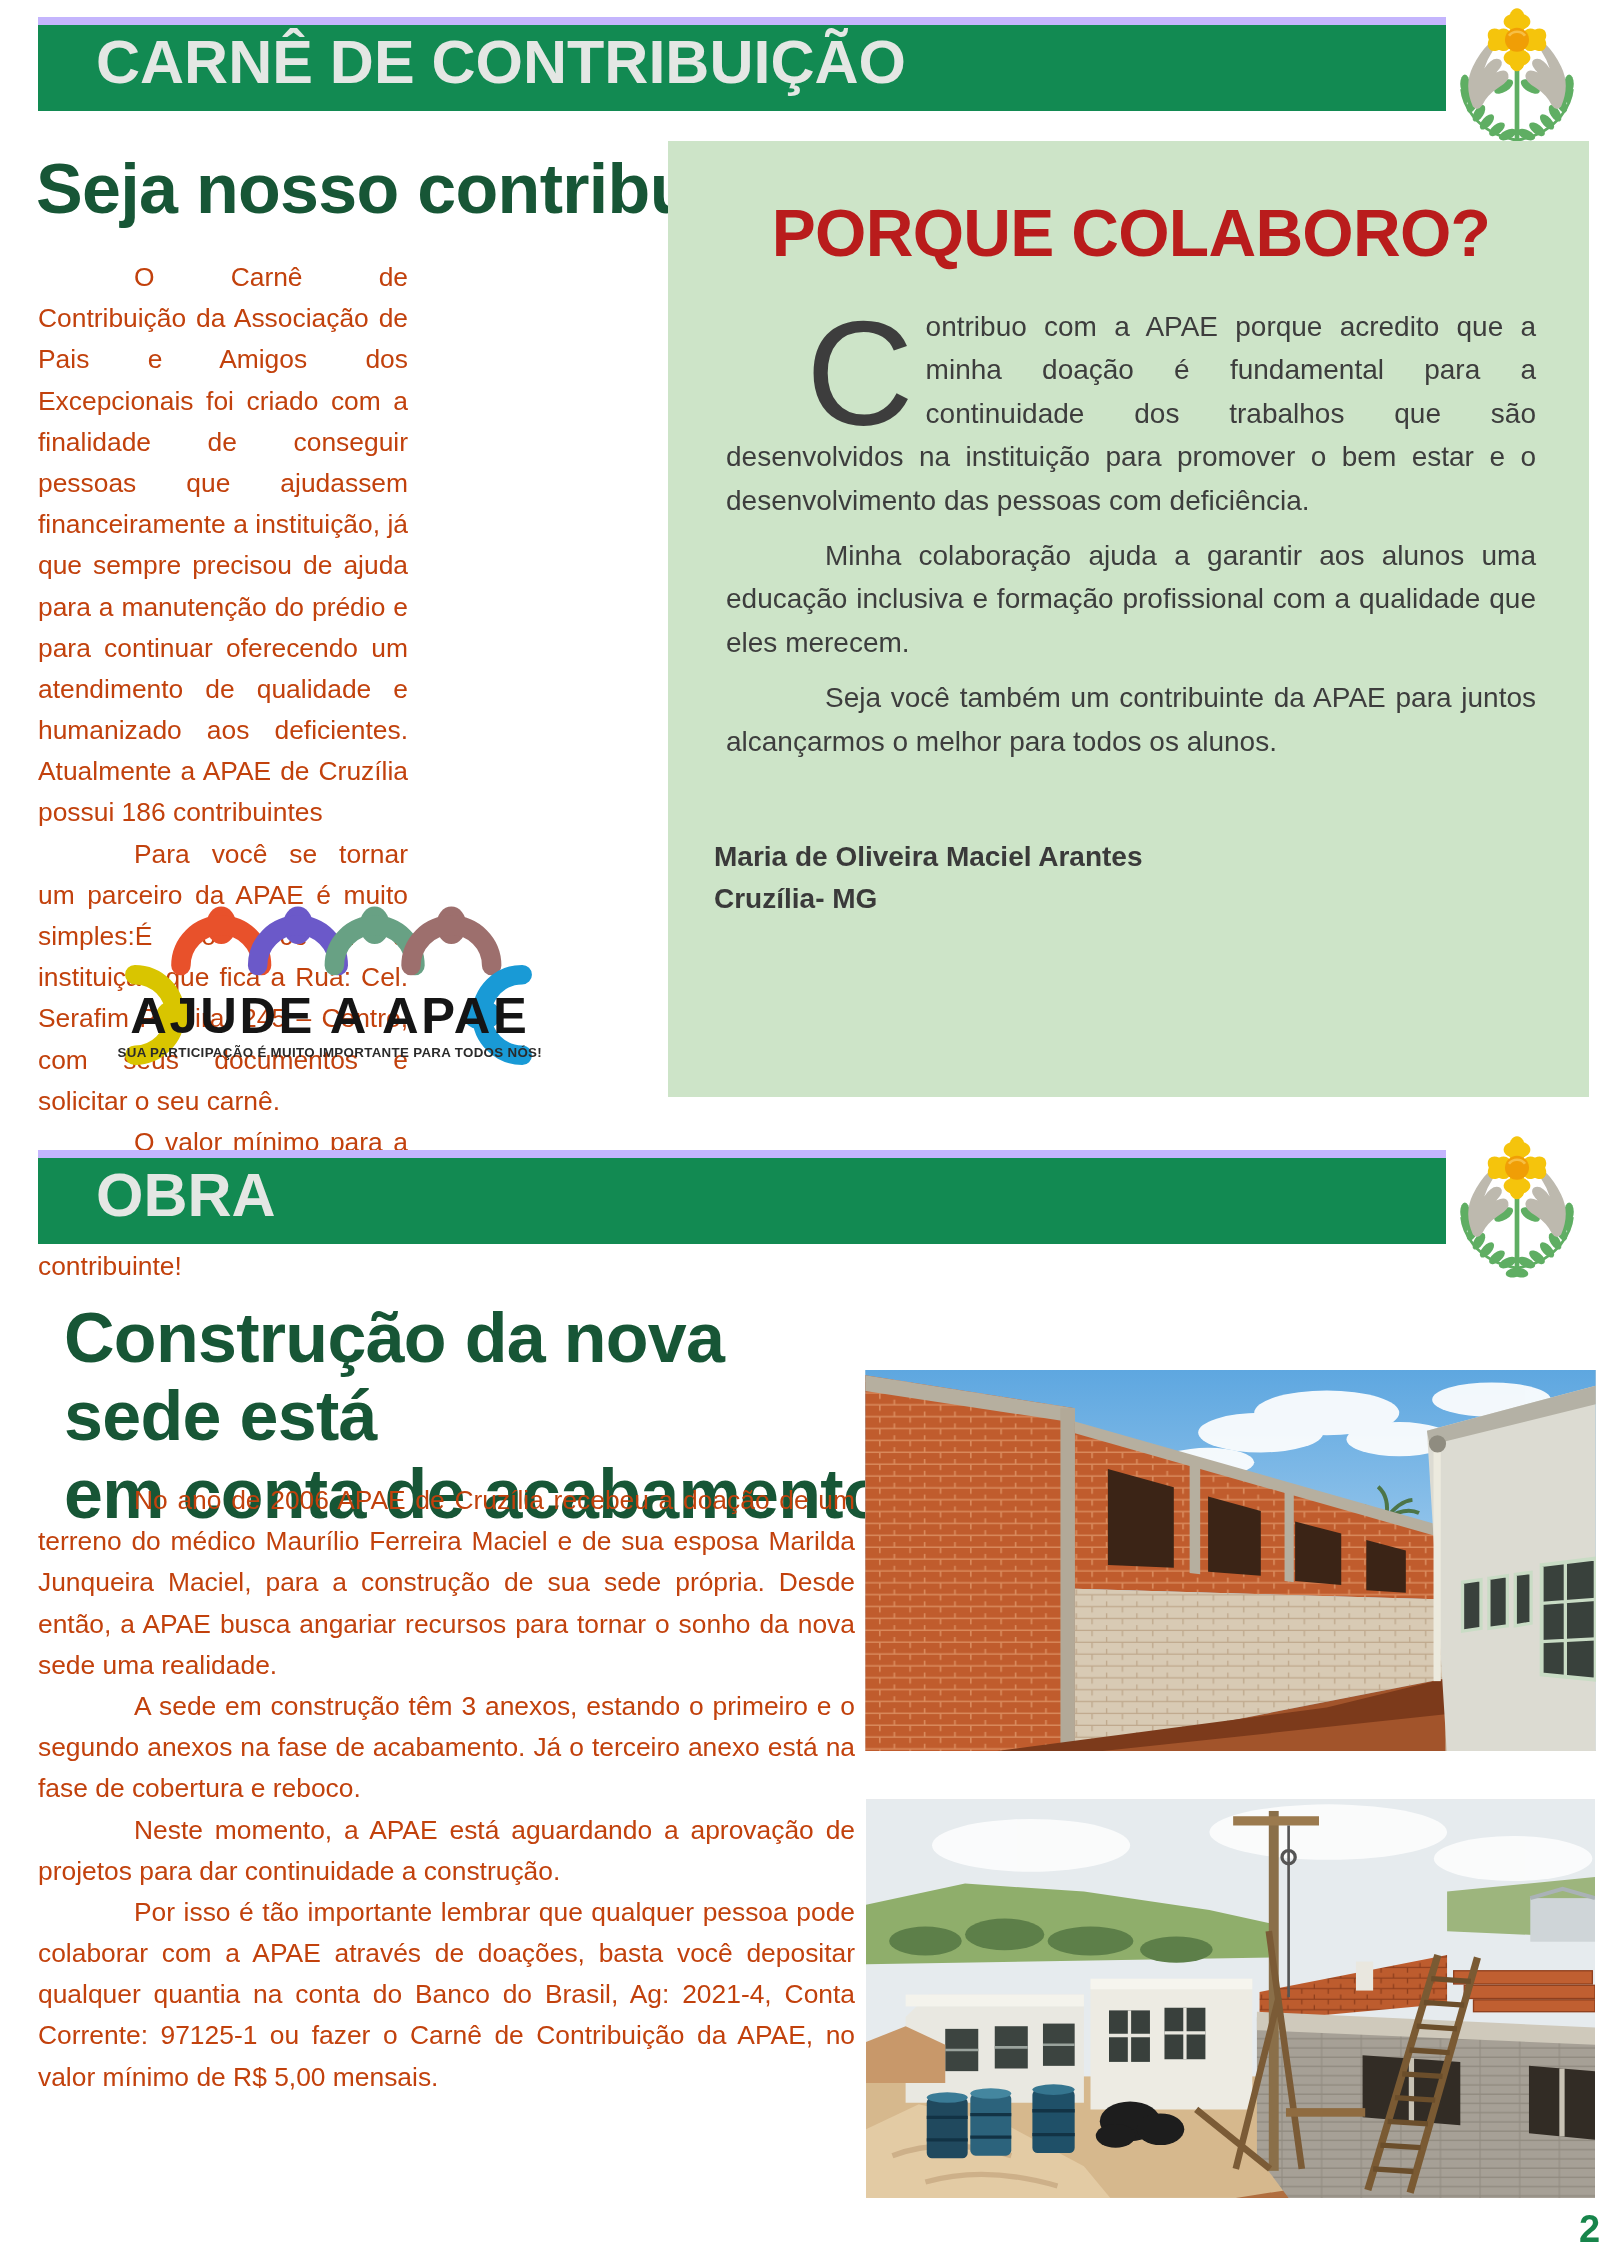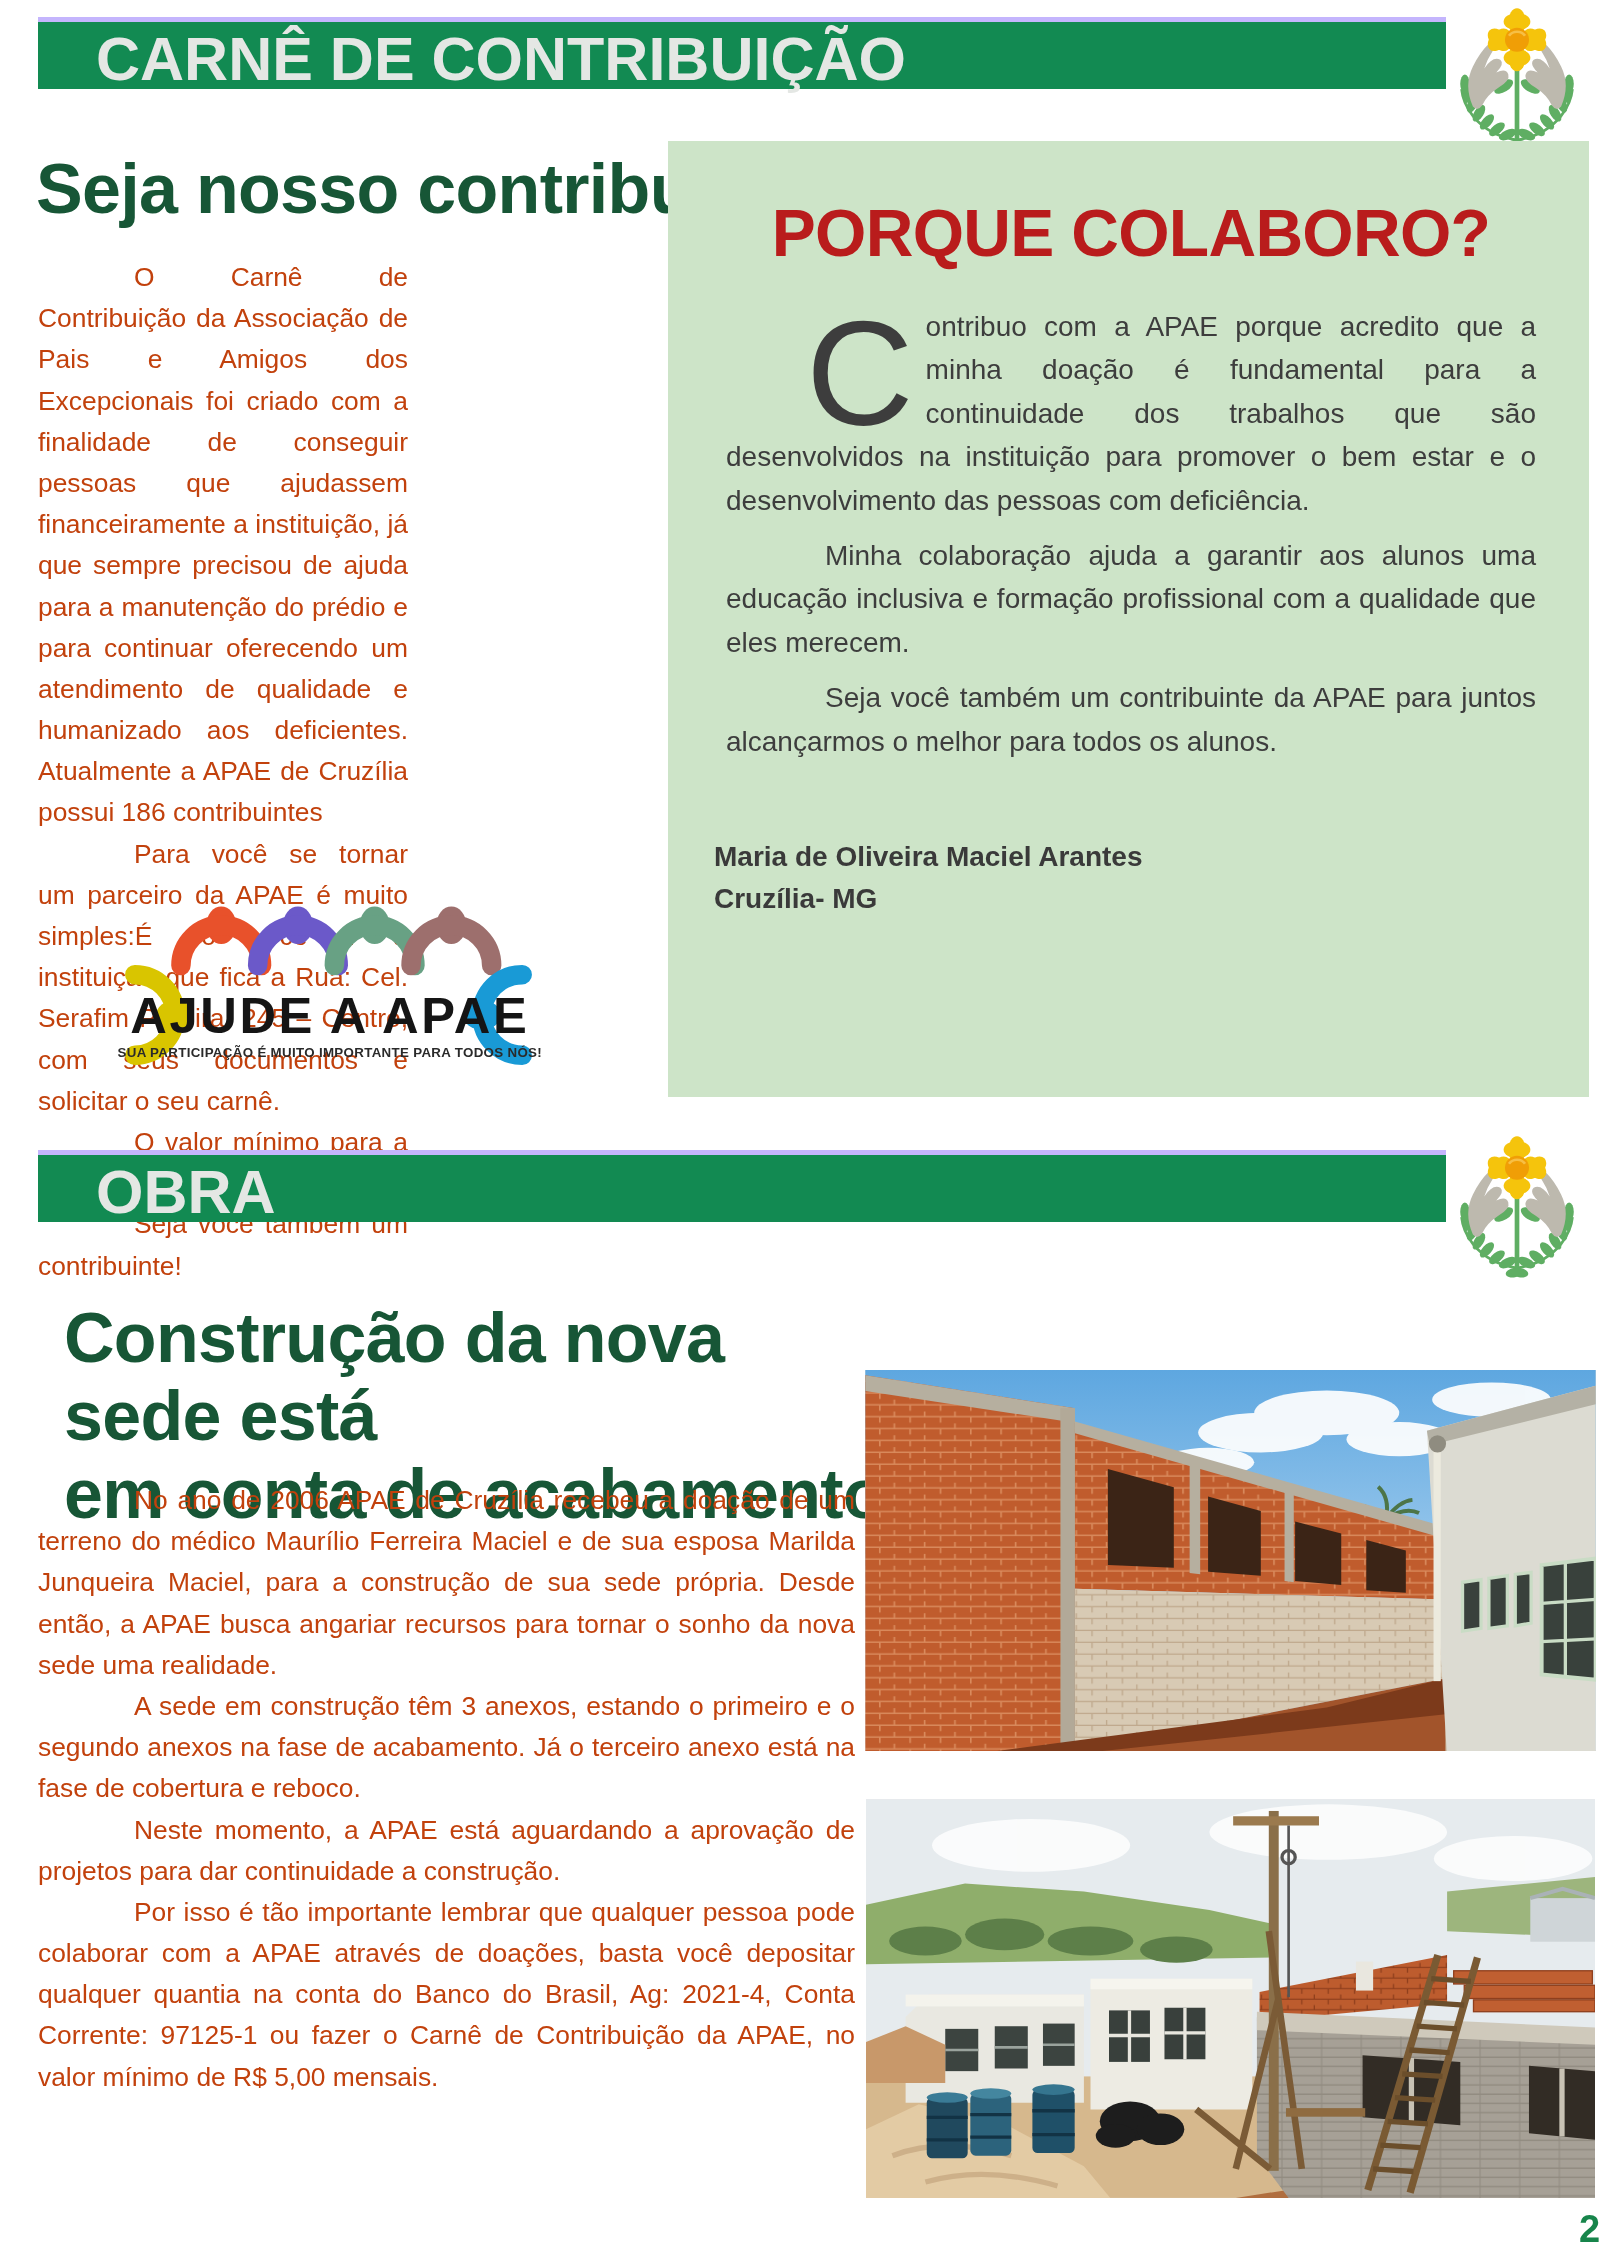--- a/index.html
+++ b/index.html
@@ -1,22 +1,22 @@
 <!DOCTYPE html>
 <html style="font-size:10.6px"><head>
 <meta charset="utf-8">
 <style>
   html,body{margin:0;padding:0;background:#ffffff;}
   .page{
     position:relative;width:1624px;height:2261px;background:#ffffff;
     font-family:"Liberation Sans",sans-serif;overflow:hidden;
   }
   .banner{
-    position:absolute;left:38px;width:1408px;height:72px;background:#128a52;
-    border-top:5px solid #c4b5fd;box-sizing:border-box;
+    position:absolute;left:38px;width:1408px;height:94px;background:#128a52;
+    border-top:8px solid #c4b5fd;box-sizing:border-box;
     color:#e4e7e4;font-weight:bold;font-size:61px;line-height:74px;
     padding-left:58px;letter-spacing:0px;
   }
   .banner--top{top:17px;}
   .banner--obra{top:1150px;}
   .apae-logo{position:absolute;width:136px;height:147px;}
   .apae-logo--top{left:1449px;top:5.3px;}
   .apae-logo--obra{left:1449px;top:1133px;}
   .h1{
     position:absolute;color:#175636;font-weight:bold;letter-spacing:-0.7px;

